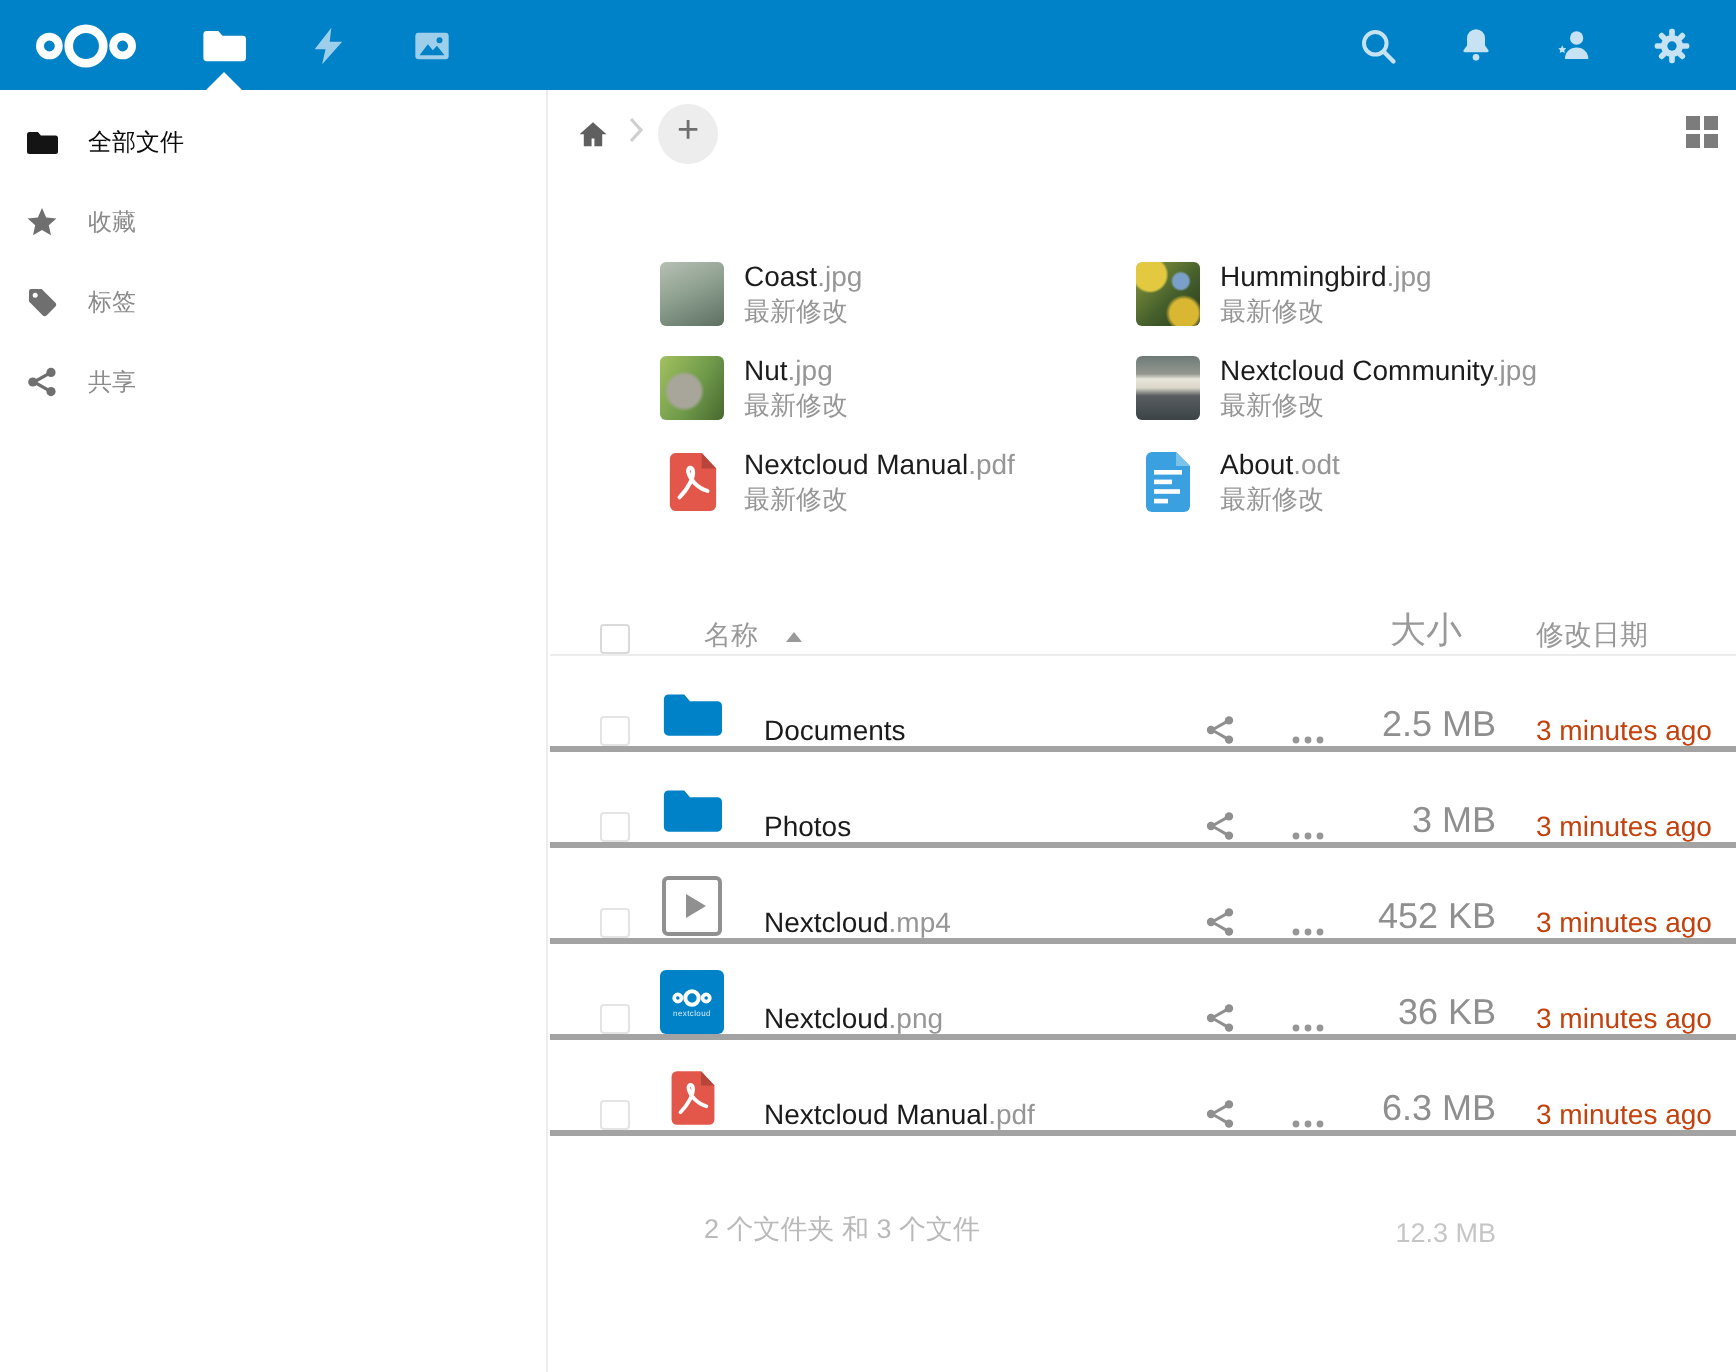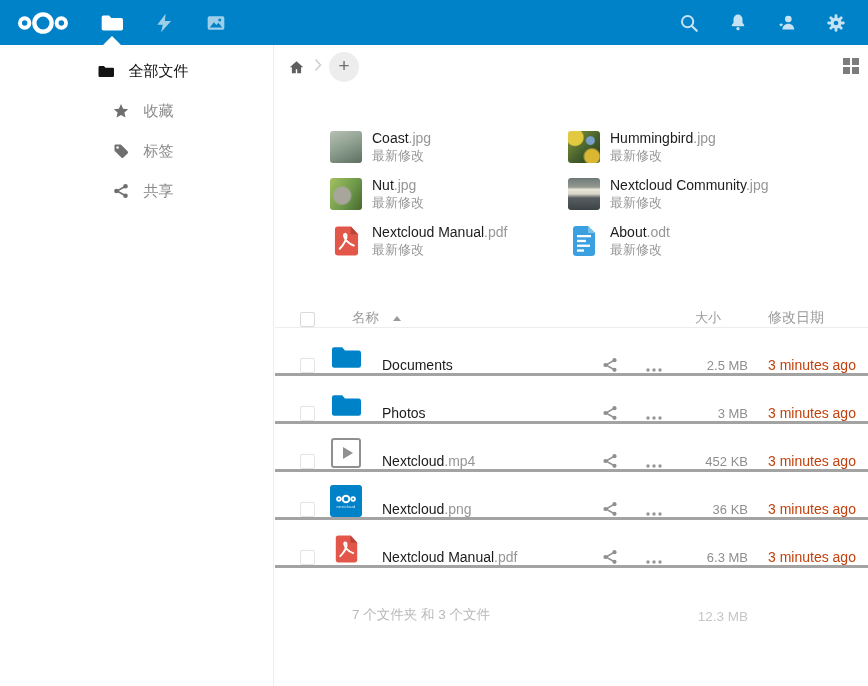--- a/index.html
+++ b/index.html
@@ -18,21 +18,21 @@
   .active-pointer { position:absolute; bottom:0; left:50%; margin-left:-9px; width:0; height:0;
     border-left:9px solid transparent; border-right:9px solid transparent; border-bottom:9px solid #fff; }
   .topbar-right { margin-left:auto; display:flex; align-items:center; margin-right:8px; }
   .topbar-btn { width:49px; height:45px; display:flex; align-items:center; justify-content:center;
     opacity:.78; cursor:pointer; }
 
   
   .sidebar { position:absolute; top:45px; left:0; width:274px; bottom:0; background:#fff;
     border-right:1px solid #ededed; padding-top:6px; }
   .nav-item { height:40px; display:flex; align-items:center; padding-left:13px;
-    font-size:15px; color:#8a8a8a; cursor:pointer;justify-content:center; }
+    font-size:12px; color:#8a8a8a; cursor:pointer; }
   .nav-item .nav-ic { width:16px; height:16px; margin-right:15px; display:flex;
     align-items:center; justify-content:center; }
   .nav-item.active { color:#0a0a0a; }
 
   
   .content { position:absolute; top:45px; left:275px; right:0; bottom:0; background:#fff; }
   .crumbbar { height:44px; display:flex; align-items:center; padding-left:13px; position:relative; }
   .crumb-sep { margin:0 7px 0 9px; }
   .add-btn { width:30px; height:30px; border-radius:50%; background:#ededed; color:#6f6f6f;
     font-size:19px; display:flex; align-items:center; justify-content:center; cursor:pointer;
@@ -69,21 +69,21 @@
   .thead { height:40px; border-bottom:1px solid #ededed; color:#999; font-size:13.5px; }
   .cell-namearea { flex:1 1 auto; display:flex; align-items:center; }
   .thead .cell-namearea { padding-left:22px; }
   .sort-arrow { width:0; height:0; margin-left:14px; border-left:4.5px solid transparent;
     border-right:4.5px solid transparent; border-bottom:5px solid #9a9a9a; display:inline-block; }
   .cell-icon { flex:0 0 42px; display:flex; align-items:center; }
   .cell-name { flex:1 1 auto; padding-left:10px; font-size:14px; color:#1b1b1b; cursor:pointer; }
   .cell-name .ext { color:#969696; }
   .cell-share { flex:0 0 44px; display:flex; justify-content:center; cursor:pointer; }
   .cell-dots { flex:0 0 44px; display:flex; justify-content:center; cursor:pointer; }
-  .cell-size { flex:0 0 72px; text-align:right; font-size:13px; color:#8f8f8f; }
+  .cell-size { flex:0 0 72px; text-align:right; font-size:18px; color:#8f8f8f; }
   .thead .cell-size { text-align:left; padding-left:19px; color:#999; }
   .cell-date { flex:0 0 120px; padding-left:20px; font-size:14px; color:#c2410c; }
   .thead .cell-date { color:#999; }
   .frow { height:48px; border-bottom:3px solid #a3a3a3; }
   .frow .checkbox { border-color:#e4e4e4; }
 
   
   .ficon { width:32px; height:32px; display:flex; align-items:center; justify-content:center; }
   .icon-video { width:30px; height:30px; border:2px solid #909090; border-radius:3px; background:#fff;
     display:flex; align-items:center; justify-content:center; }
@@ -468,21 +468,21 @@
               <circle cx="9" cy="3" r="1.7" fill="#969696"></circle>
               <circle cx="15" cy="3" r="1.7" fill="#969696"></circle>
             </svg>
           </div>
         <div class="cell-size">6.3 MB</div>
         <div class="cell-date">3 minutes ago</div>
       </div>
 
       <div class="trow summary-row">
         <div class="cell-check"></div>
-        <div class="cell-namearea">7 个文件夹 和 3 个文件</div>
+        <div class="cell-namearea">2 个文件夹 和 3 个文件</div>
         <div class="cell-share"></div>
         <div class="cell-dots"></div>
         <div class="cell-size">12.3 MB</div>
         <div class="cell-date"></div>
       </div>
     </div>
   </div>
 </div>
 
 </body></html>

